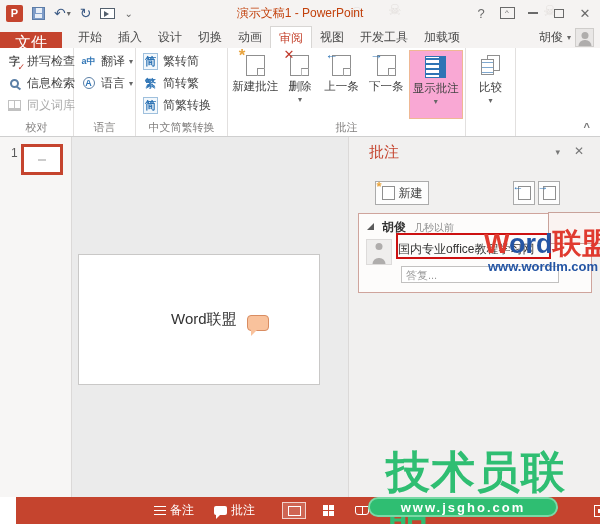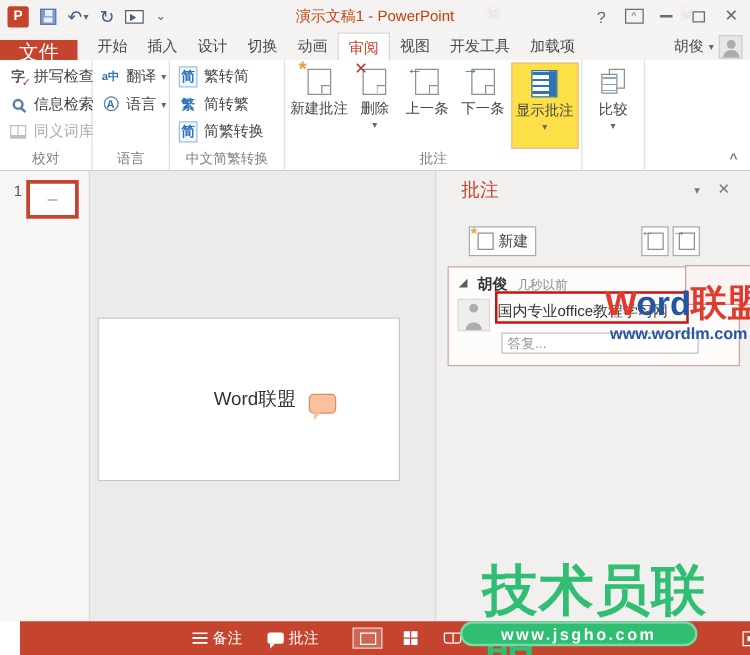--- a/index.html
+++ b/index.html
@@ -60,21 +60,21 @@
   .book { width:13px; height:11px; border:1px solid #777; border-bottom-width:3px; background:#fff; position:relative; }
   .book::after { content:""; position:absolute; left:5px; top:0; bottom:0; border-left:1px solid #777; }
   .globe { width:12px; height:12px; border:1px solid #5B7FA6; border-radius:50%; color:#2E74B5;
            font-size:9px; font-weight:bold; display:flex; align-items:center; justify-content:center; }
   .cnchar { color:#2E74B5; font-weight:bold; font-size:11px; }
   .cnchar.boxed { border:1px solid #9FC0DD; padding:0 1px; background:#F3F8FC; }
   
   .bigrow { display:flex; align-items:stretch; height:70px; }
   .bbtn { width:46px; display:flex; flex-direction:column; align-items:center; padding-top:5px; gap:3px; font-size:11.5px; color:#444; }
   .bbtn .car { font-size:8px; color:#666; line-height:6px; }
-  .bbtn.hl { background:#fde047; border:1px solid #EFB894; width:56px; }
+  .bbtn.hl { background:#f9a8d4; border:1px solid #EFB894; width:56px; }
   .doc { position:relative; width:19px; height:21px; background:#fff; border:1px solid #8F8F8F; }
   .doc::after { content:""; position:absolute; right:-1px; bottom:-1px; width:7px; height:7px; background:#fff;
                 border-left:1px solid #8F8F8F; border-top:1px solid #8F8F8F;
                 clip-path:polygon(0 0,100% 0,0 100%); }
   .ov { position:absolute; top:-8px; left:-8px; font-weight:bold; line-height:1; }
   .ov.star { color:#E8A33D; font-size:17px; top:-9px; }
   .ov.red { color:#C0392B; font-size:13px; }
   .ov.blue { color:#2E74B5; font-size:13px; }
   .tbl-ic { width:21px; height:22px; border:1px solid #2E74B5; background:
             linear-gradient(to right, transparent 13px, #2E74B5 13px),

